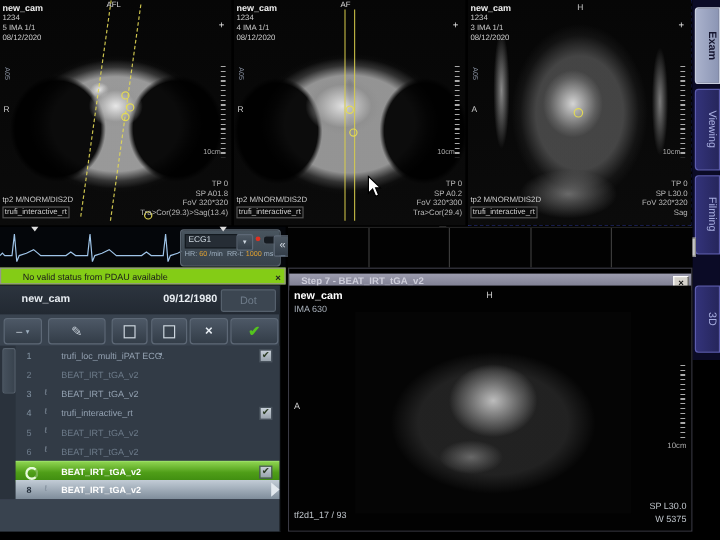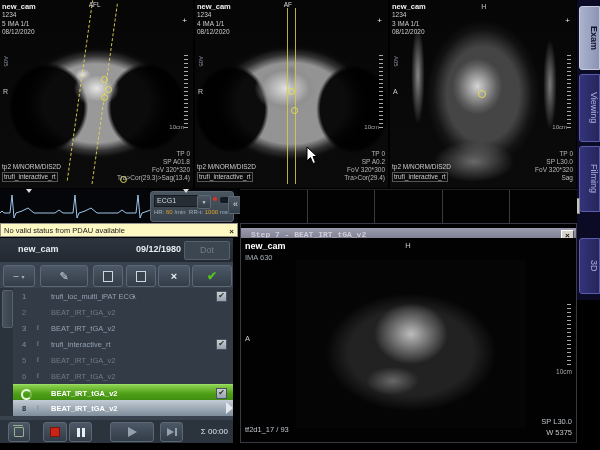--- a/index.html
+++ b/index.html
@@ -74,22 +74,22 @@
   #ecgtoggle{position:absolute;left:68px;top:4px;width:11px;height:6px;background:#161b21;border:1px solid #4a545e;border-radius:3px;}
   #ecgvals{position:absolute;left:3px;top:17px;font-size:6px;color:#9fb0c0;}
   #ecgvals .v{color:#e0a030;}
   #collapsebtn{position:absolute;left:228px;top:196px;width:13px;height:16px;background:linear-gradient(#4d5863,#333d48);
                border:1px solid #5d6876;border-radius:2px;color:#d6dee6;font-size:9px;line-height:15px;text-align:center;cursor:pointer;}
   
   #filmstrip{position:absolute;left:240px;top:189px;width:337px;height:33px;background:#020202;display:flex;border-top:1px solid #222;}
   #filmstrip .cell{flex:1;border-right:1px solid #3a3a3a;}
   #filmstrip .cell:last-child{border-right:none;}
   
-  #statusbar{position:absolute;left:0;top:223px;width:238px;height:14px;background:#fef9c3;border:1px solid #97948e;
-             color:#1a1a1a;font-size:7.5px;line-height:13px;padding-left:3px;box-sizing:border-box;}
+  #statusbar{position:absolute;left:0;top:223px;width:238px;height:14px;background:#84cc16;border:1px solid #97948e;
+             color:#1a1a1a;font-size:7.5px;line-height:13px;padding-left:18px;box-sizing:border-box;}
   #statusclose{position:absolute;right:3px;top:1px;font-size:8px;font-weight:bold;color:#222;cursor:pointer;}
   
   #proto{position:absolute;left:0;top:238px;width:233px;height:205px;background:#39434f;border-right:1px solid #000;}
   #pheader{position:absolute;left:0;top:0;width:100%;height:24px;background:linear-gradient(#2c343e,#222932);}
   #pname{position:absolute;left:18px;top:6px;font-size:9px;font-weight:bold;color:#e8edf2;}
   #pdob{position:absolute;right:52px;top:6px;font-size:9px;font-weight:bold;color:#e8edf2;}
   #dotbtn{position:absolute;right:3px;top:3px;width:44px;height:17px;background:#3c4651;border:1px solid #55606c;
           border-radius:2px;color:#6f7c8a;font-size:9px;text-align:center;line-height:16px;cursor:pointer;}
   .tbtn{position:absolute;top:3px;height:20px;background:linear-gradient(#4d5866,#333d48);border:1px solid #5d6876;
         border-radius:3px;cursor:pointer;display:flex;align-items:center;justify-content:center;color:#cdd6df;}
@@ -131,21 +131,21 @@
   .icon-trash:before{content:"";position:absolute;left:-2px;top:-3px;width:10px;height:1px;background:#97b091;}
   #bstop{left:43px;width:22px;} .icon-stop{width:8px;height:8px;background:#cc2417;border:1px solid #7a150c;}
   #bpause{left:69px;width:21px;} .icon-pause{width:3px;height:9px;background:#e8eef4;box-shadow:5px 0 0 #e8eef4;margin-right:5px;}
   #bplay{left:110px;width:42px;} .icon-play{width:0;height:0;border-top:5px solid transparent;border-bottom:5px solid transparent;border-left:9px solid #93a1af;}
   #bskip{left:160px;width:21px;} .icon-skip{width:0;height:0;border-top:4px solid transparent;border-bottom:4px solid transparent;border-left:7px solid #93a1af;}
   .icon-skipbar{width:2px;height:8px;background:#93a1af;margin-left:1px;}
   #tsum{position:absolute;right:5px;top:7px;font-size:8px;color:#dfe6ee;}
   
   #stepwin{position:absolute;left:240px;top:223px;width:337px;height:220px;background:#000;border:1px solid #3a3a44;box-sizing:border-box;}
   #swtitle{position:absolute;left:0;top:4px;width:100%;height:14px;background:linear-gradient(#9c9cae,#76768a);
-           color:#cdcdda;font-size:8px;font-weight:bold;line-height:14px;font-family:Liberation Mono, monospace;}
+           color:#cdcdda;font-size:8px;font-weight:bold;line-height:14px;}
   #swtitle .t{margin-left:10px;}
   #swclose{position:absolute;right:2px;top:2px;width:11px;height:10px;background:#d6d3cc;border:1px solid #fff;
            border-right-color:#555;border-bottom-color:#555;color:#111;font-size:8px;line-height:9px;text-align:center;cursor:pointer;}
   #swbody{position:absolute;left:0;top:14px;width:335px;height:204px;background:#020202;overflow:hidden;}
   #swimg{position:absolute;left:55px;top:22px;width:230px;height:168px;filter:blur(.6px);background:
     radial-gradient(ellipse 46px 38px at 50% 44%, rgba(205,205,205,.9), rgba(115,115,115,.5) 60%, transparent 80%),
     radial-gradient(ellipse 16px 13px at 56% 38%, rgba(15,15,15,.85), transparent 75%),
     radial-gradient(ellipse 34px 18px at 42% 72%, rgba(150,150,150,.6), transparent 78%),
     radial-gradient(ellipse 104px 72px at 50% 55%, rgba(62,62,62,.5) 60%, transparent 82%),#050505;}
   .swov{position:absolute;color:#ccc;font-size:7.5px;white-space:nowrap;}
@@ -362,39 +362,20 @@
         <span class="spinner"></span>
         <span class="nm">BEAT_IRT_tGA_v2</span>
         <span class="chk">✔</span>
       </div>
       <div class="qrow" id="qrow7" style="top:112px;">
         <span class="num">8</span>
         <span class="mark">ℓ</span>
         <span class="nm">BEAT_IRT_tGA_v2</span>
       </div>
     </div>
-    <div id="transport">
-      <div class="pbtn" id="btrash">
-          <span class="icon-trash"></span>
-        </div>
-      <div class="pbtn" id="bstop">
-          <span class="icon-stop"></span>
-        </div>
-      <div class="pbtn" id="bpause">
-          <span class="icon-pause"></span>
-        </div>
-      <div class="pbtn" id="bplay">
-          <span class="icon-play"></span>
-        </div>
-      <div class="pbtn" id="bskip">
-          <span class="icon-skip"></span>
-          <span class="icon-skipbar"></span>
-        </div>
-      <span id="tsum">Σ 00:00</span>
-    </div>
   </div>
 
   <div id="stepwin">
     <div id="swtitle">
       <span class="t">Step 7 - BEAT_IRT_tGA_v2</span>
       <div id="swclose">×</div>
     </div>
     <div id="swbody">
       <div id="swimg"></div>
       <div class="swov" style="left:4px;top:3px;font-weight:bold;color:#fff;font-size:9px;">new_cam</div>

